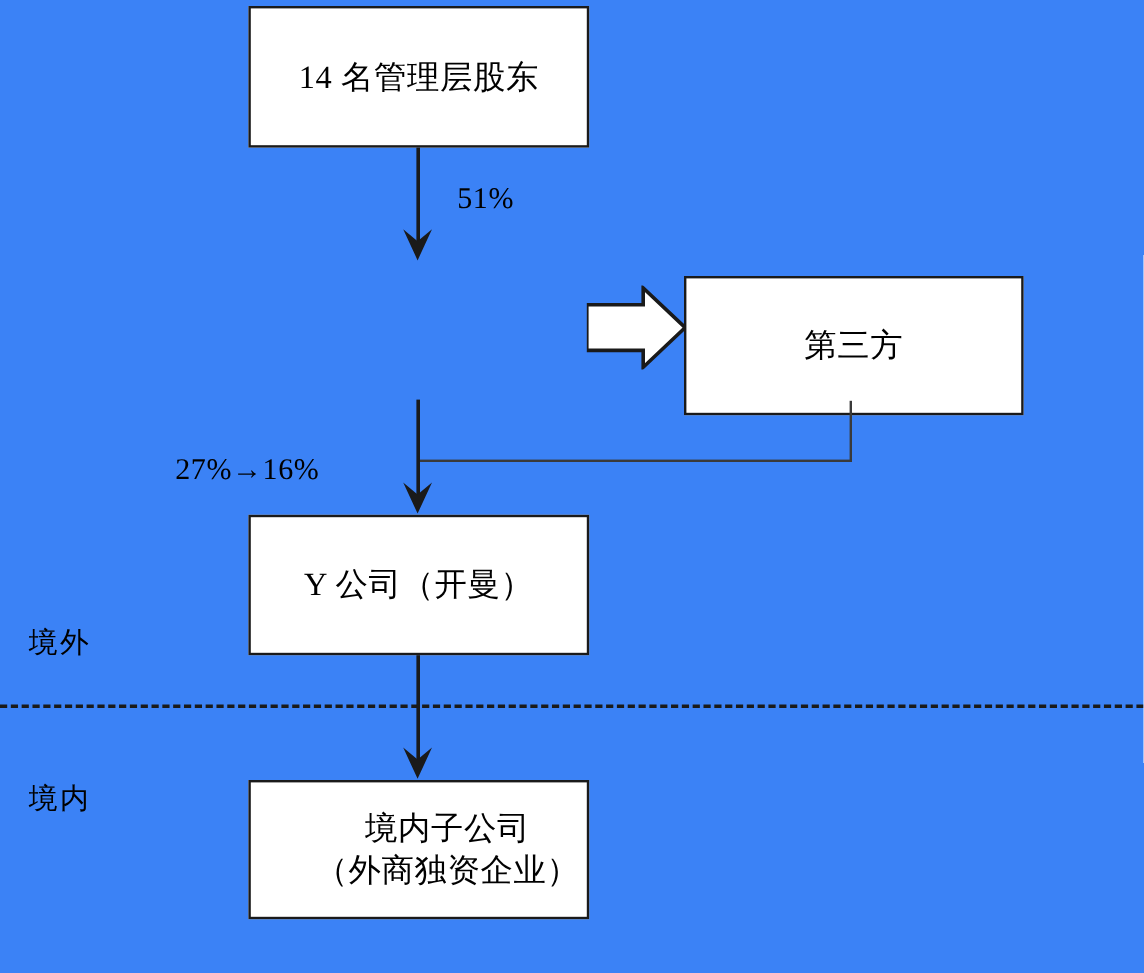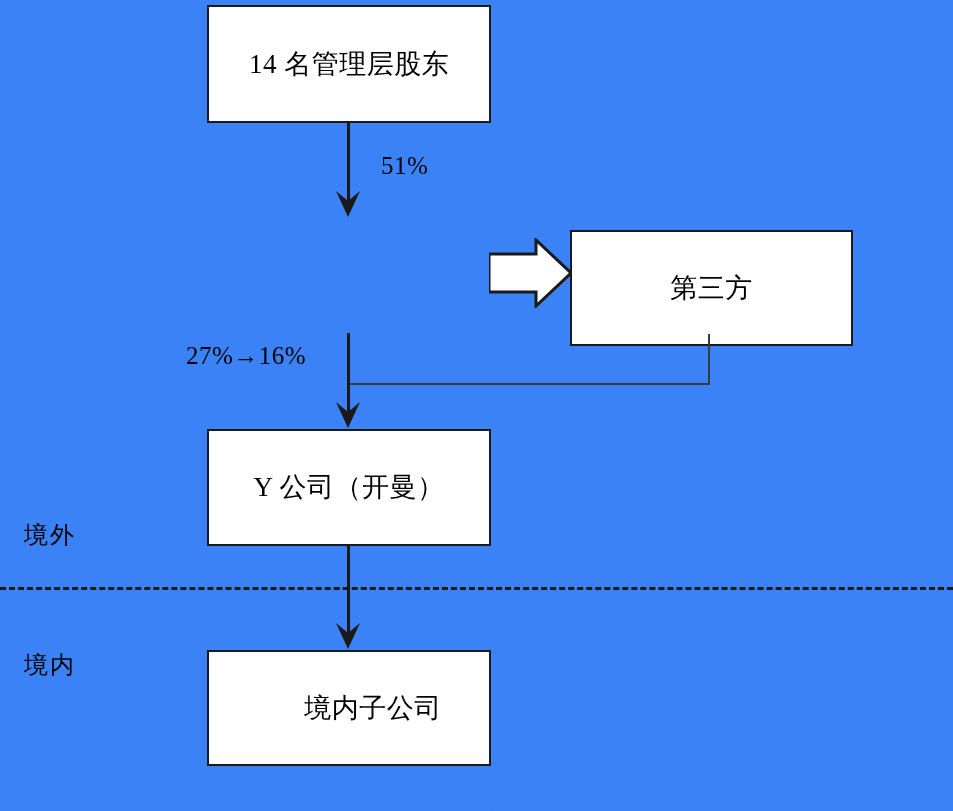--- a/index.html
+++ b/index.html
@@ -114,21 +114,21 @@
 
   <div class="edge-line v-line thin-line" style="left:708px; top:334px; width:2px; height:51px;"></div>
   <div class="edge-line h-line thin-line" style="left:348px; top:383px; width:362px; height:2px;"></div>
 
   <div class="edge-line v-line" style="left:347px; top:333px; height:82px;"></div>
   <div class="arrow-head-down" style="left:331px; top:399px;">
     <svg width="34" height="30" viewBox="0 0 34 30">
       <path d="M17 29 L5 3 L17 13 L29 3 Z" fill="#1a1a1a"></path>
     </svg>
   </div>
-  <div class="edge-label" style="left:146px; top:342px;margin-left:40px;">
+  <div class="edge-label" style="left:146px; top:378px;">
     <span>27%→16%</span>
   </div>
 
   <div class="node" style="left:207px; top:429px; width:284px; height:117px;font-family:Liberation Serif, serif;">
     <span>Y 公司（开曼）</span>
   </div>
 
   <div class="region-label" style="left:24px; top:519px;">
     <span>境外</span>
   </div>
@@ -141,19 +141,20 @@
 
   <div class="edge-line v-line" style="left:347px; top:546px; height:90px;"></div>
   <div class="arrow-head-down" style="left:331px; top:620px;">
     <svg width="34" height="30" viewBox="0 0 34 30">
       <path d="M17 29 L5 3 L17 13 L29 3 Z" fill="#1a1a1a"></path>
     </svg>
   </div>
 
   <div class="node node-stack" style="left:207px; top:650px; width:284px; height:116px;padding-left:48px;">
     <span>境内子公司</span>
+    <span>（外商独资企业）</span>
   </div>
 
   <div class="caption" style="left:0px; top:771px; width:953px;">
     <span>图2　案例图示</span>
   </div>
 
 </div>
 
 </body></html>

